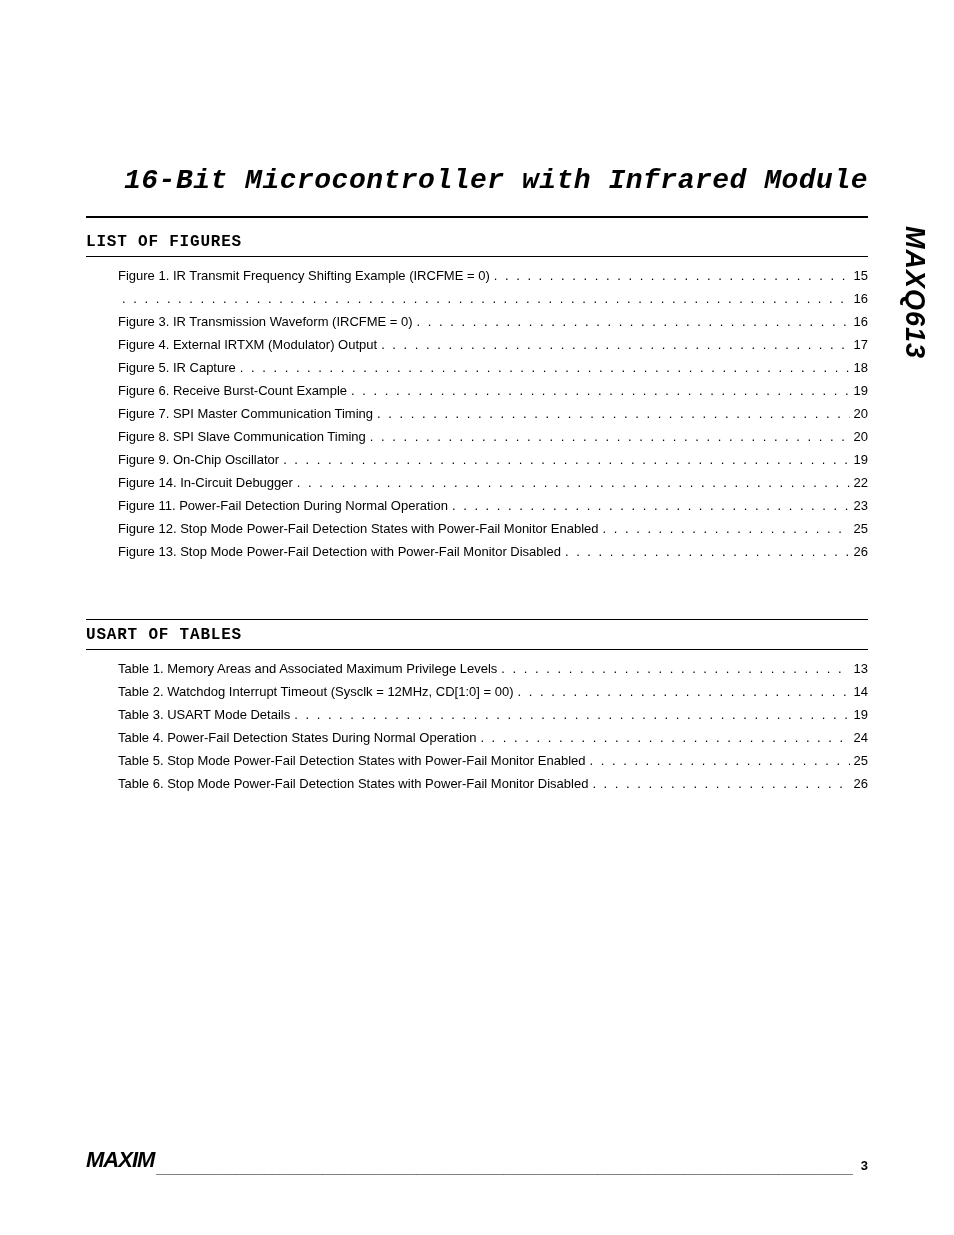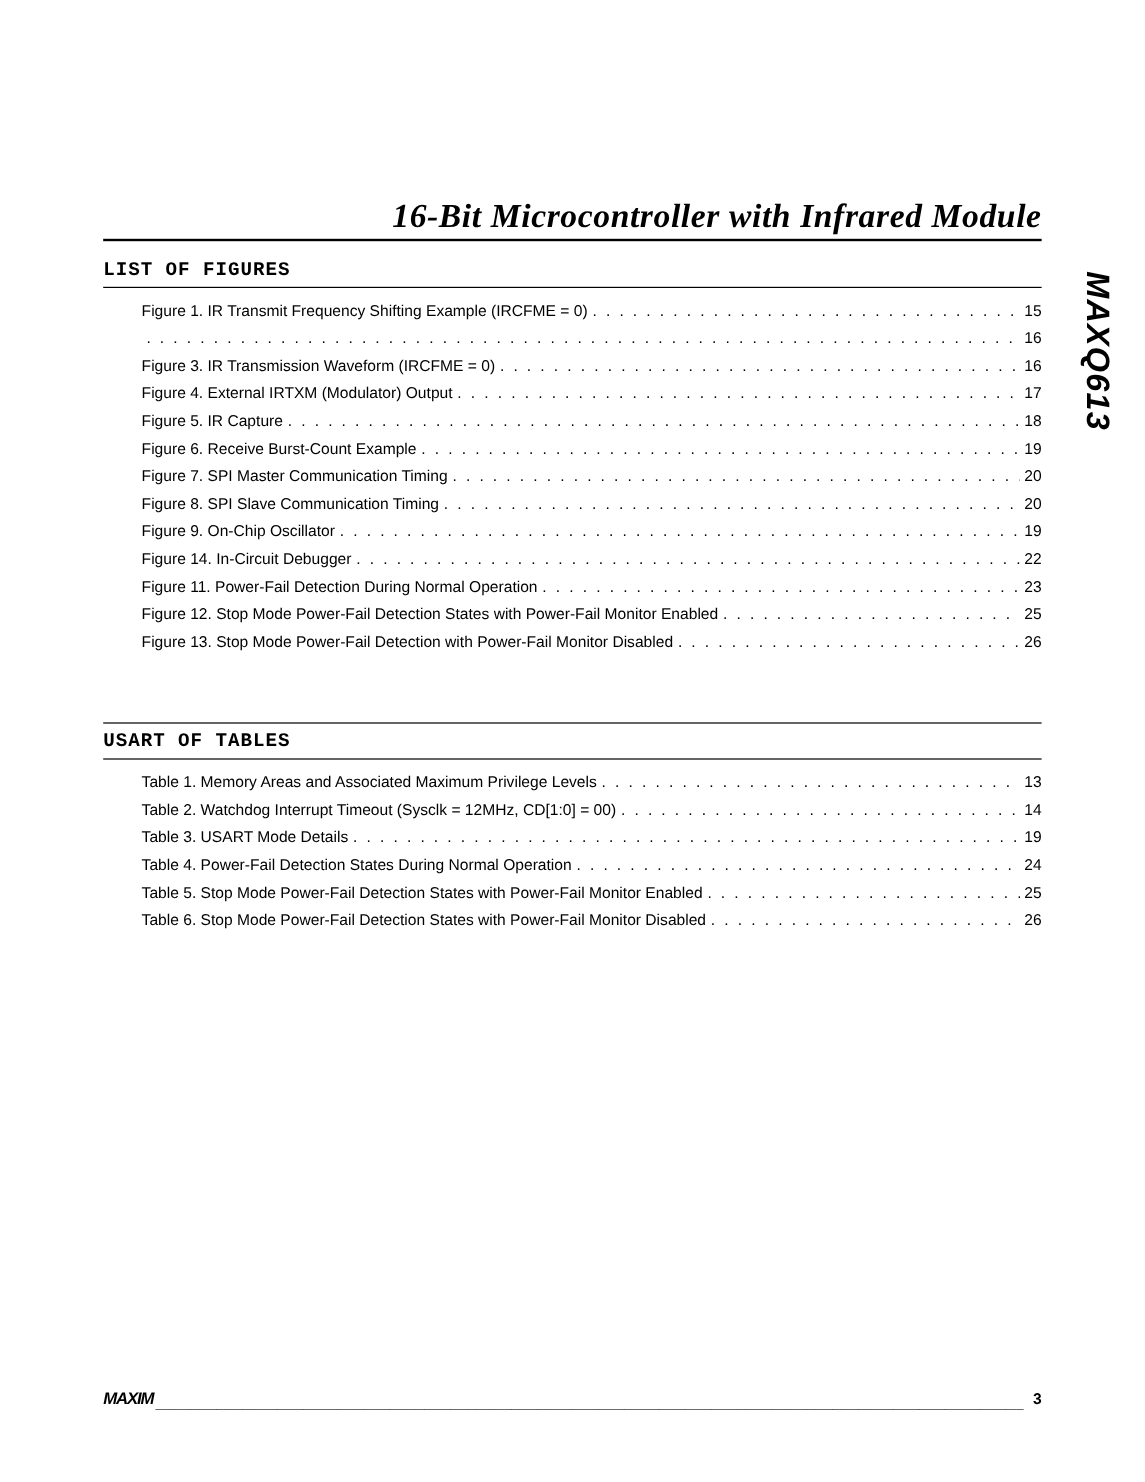--- a/index.html
+++ b/index.html
@@ -1,33 +1,33 @@
 <!DOCTYPE html>
 <html><head>
 <meta charset="utf-8">
 <style>
   * { margin: 0; padding: 0; box-sizing: border-box; }
   html, body { width: 954px; height: 1235px; background: #fff; font-family: Arial, Helvetica, sans-serif; color: #000; }
   .page { position: relative; width: 954px; height: 1235px; padding: 165px 86px 60px 86px; }
-  .title { font-family: Liberation Serif, serif; font-weight: 900; font-style: italic; font-size: 28px; text-align: right; letter-spacing: 0.5px; margin-bottom: 2px; }
+  .title { font-family: Liberation Mono, monospace; font-weight: 900; font-style: italic; font-size: 28px; text-align: right; letter-spacing: 0.5px; margin-bottom: 20px; }
   .rule-thick { border: none; border-top: 2.5px solid #000; margin: 0; }
   .rule-thin { border: none; border-top: 1.5px solid #000; margin: 0; }
   .section-head { font-family: Liberation Mono, monospace; font-weight: 900; font-size: 16px; text-align: left; letter-spacing: 0.8px; }
   .head-wrap { margin-top: 9px; }
   .head-wrap .section-head { padding: 6px 0 5px 0; }
   .toc { margin-top: 12px; margin-left: 32px; }
   .toc-row { display: flex; align-items: baseline; font-size: 13px; line-height: 1.0; margin-bottom: 10px; white-space: nowrap; }
   .toc-label { flex: 0 0 auto; }
   .toc-dots { flex: 1 1 auto; overflow: hidden; letter-spacing: 2px; color: #000; padding: 0 4px; }
   .toc-dots::after { content: ". . . . . . . . . . . . . . . . . . . . . . . . . . . . . . . . . . . . . . . . . . . . . . . . . . . . . . . . . . . . . . . . . . . . . . . . . . . . . . . . . . . . . . . . . . . . . . . . . . . . . . . . . . . . . . . . . . . . . . . . . . . . . . . . . . . . . . . . . . . . . . . . . . . . . . . . . . . . . . . . . . . . . . . . . . . . . . . . . . . . . . . . . . . . . . . . . . . . . . . . . . . . . . . . . . . . . . . . . . . . . . . . . . . . . ."; }
   .toc-page { flex: 0 0 auto; padding-left: 4px; }
   .gap { height: 42px; }
   .side-label { position: absolute; top: 226px; right: 24px; font-family: Arial, Helvetica, sans-serif; font-weight: 900; font-style: italic; font-size: 27px; letter-spacing: 1px; writing-mode: vertical-rl; }
   .footer { position: absolute; left: 86px; right: 86px; bottom: 62px; display: flex; align-items: flex-end; }
-  .logo { font-family: Arial, Helvetica, sans-serif; font-weight: 900; font-style: italic; font-size: 14px; letter-spacing: -1px; }
+  .logo { font-family: Arial, Helvetica, sans-serif; font-weight: 900; font-style: italic; font-size: 22px; letter-spacing: -1px; }
   .footer-underscores { flex:1; font-size:13px; letter-spacing:0; overflow:hidden; white-space:nowrap; padding-left:2px; position:relative; top:3px; font-weight:bold;}
   .page-num { font-weight: 700; font-size: 13px; padding-left: 8px; }
 </style>
 </head>
 <body>
 
 <div class="page">
 
   <div class="side-label">MAXQ613</div>
 

